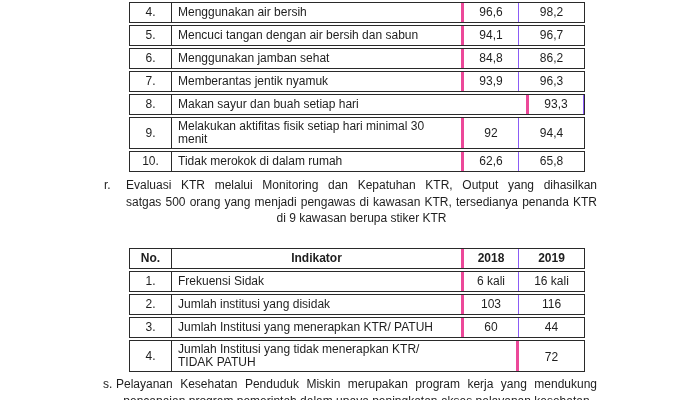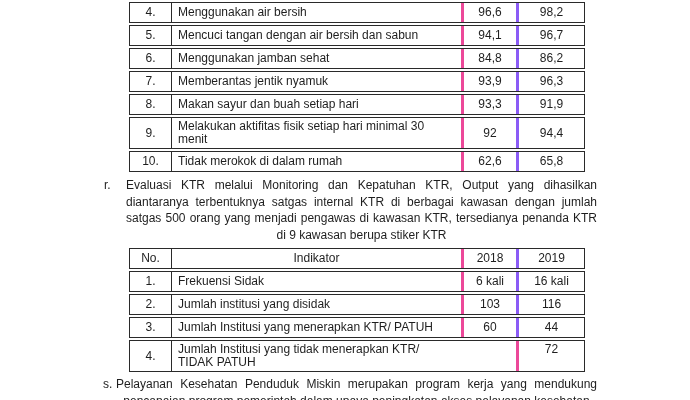--- a/index.html
+++ b/index.html
@@ -40,24 +40,24 @@
   .cell {
     box-sizing: border-box;
     display: flex;
     align-items: center;
     padding: 2px 6px;
     font-size: 12px;
     line-height: 13px;
   }
   .c-no  { width: 42px; justify-content: center; border-right: 1px solid #2a2a2a; }
   .c-ind { flex: 1; justify-content: flex-start; border-right: 3px solid #ec4899; white-space: pre-line; }
-  .c-v1  { width: 55px; justify-content: center; border-right: 3px solid #8b5cf6; }
+  .c-v1  { width: 55px; justify-content: center; border-right: 1px solid #8b5cf6; }
   .c-v2  { width: 65px; justify-content: center; }
-  .t-row.header .cell { font-weight: normal; justify-content: center; text-align: center; }
-  .cell.align-top { align-items: flex-start; }
+  .t-row.header .cell { font-weight: bold; justify-content: center; text-align: center; }
+  .cell.align-top { align-items: flex-start; margin-top: 8px; }
 
   
   .para {
     position: absolute;
     display: flex;
     font-size: 12px;
     line-height: 16.5px;
     color: #1e1e1e;
   }
   #para-r { left: 104px; top: 177px; width: 493px; }
@@ -95,42 +95,40 @@
     <div class="t-row">
       <div class="cell c-no">7.</div>
       <div class="cell c-ind">Memberantas jentik nyamuk</div>
       <div class="cell c-v1">93,9</div>
       <div class="cell c-v2">96,3</div>
     </div>
     <div class="t-row">
       <div class="cell c-no">8.</div>
       <div class="cell c-ind">Makan sayur dan buah setiap hari</div>
       <div class="cell c-v1">93,3</div>
-      <div class="cell c-v2">91,9</div>
     </div>
     <div class="t-row">
       <div class="cell c-no">9.</div>
       <div class="cell c-ind">Melakukan aktifitas fisik setiap hari minimal 30
 menit</div>
       <div class="cell c-v1">92</div>
       <div class="cell c-v2">94,4</div>
     </div>
     <div class="t-row">
       <div class="cell c-no">10.</div>
       <div class="cell c-ind">Tidak merokok di dalam rumah</div>
       <div class="cell c-v1">62,6</div>
       <div class="cell c-v2">65,8</div>
     </div>
   </div>
 
   <div class="para" id="para-r">
     <span class="p-label">r.</span>
     <div class="p-body">
       <div class="p-line just">Evaluasi KTR melalui Monitoring dan Kepatuhan KTR, Output yang dihasilkan</div>
-      <div class="p-line just">diantaranya terbentuknya satgas internal KTR di berbagai kawasan dengan jumlah</div>
       <div class="p-line just">satgas 500 orang yang menjadi pengawas di kawasan KTR, tersedianya penanda KTR</div>
       <div class="p-line">di 9 kawasan berupa stiker KTR</div>
     </div>
   </div>
 
   <div class="doc-table" id="table-ktr">
     <div class="t-row header">
       <div class="cell c-no">No.</div>
       <div class="cell c-ind">Indikator</div>
       <div class="cell c-v1">2018</div>

